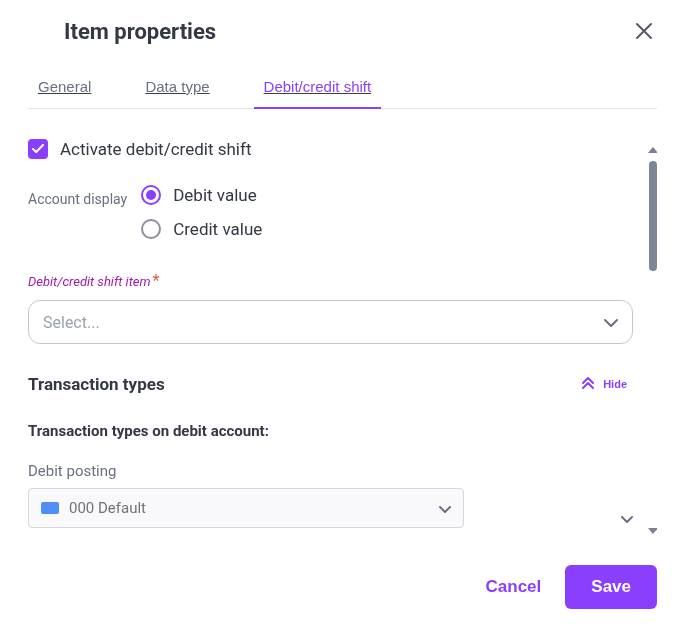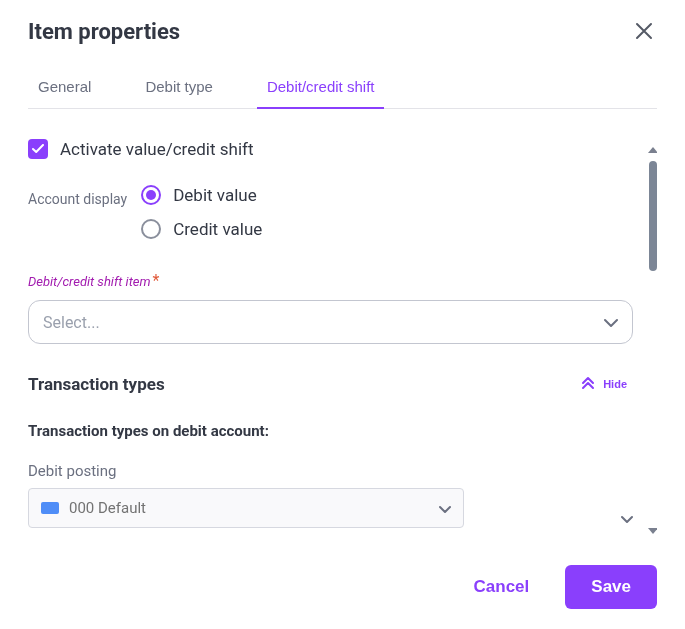--- a/index.html
+++ b/index.html
@@ -15,35 +15,37 @@
   .dialog {
     padding: 18px 28px 20px 28px;
     height: 100%;
     display: flex;
     flex-direction: column;
   }
   .header {
     display:flex;
     align-items:center;
     justify-content:space-between;
+    margin-left:36px;
   }
   .title {
     font-size: 22px;
     font-weight: 700;
     color: #333844;
   }
   .close-btn {
     background:none; border:none; cursor:pointer;
     color:#555a66; font-size:0; padding:4px;
   }
   .tabs {
     display:flex;
     gap: 34px;
     margin-top: 26px;
     border-bottom: 1px solid #e3e3e8;
+    text-decoration: underline;
   }
   .tab {
     background:none; border:none;
     padding: 8px 10px 12px 10px;
     font-size: 15px;
     color: #6b7080;
     cursor:pointer;
     border-bottom: 2px solid transparent;
     margin-bottom: -1px;
   }
@@ -149,21 +151,21 @@
     cursor:pointer;
     background:#f9f9fb;
     width: 72%;
   }
   .select2 .val { display:flex; align-items:center; gap:10px; color:#737373; font-size:15px; }
   .tag-ico { width:18px; height:12px; border-radius:2px; background:#4f8df7; }
   .footer {
     display:flex;
     justify-content:flex-end;
     align-items:center;
-    gap:30px;
+    gap:18px;
     padding-top:26px;
   }
   .btn-cancel {
     background:none; border:none; cursor:pointer;
     color:#8a3ffc; font-size:17px; font-weight:600;
     padding:10px 6px;
   }
   .btn-save {
     background:#8a3ffc; border:none; cursor:pointer;
     color:#fff; font-size:17px; font-weight:600;
@@ -185,21 +187,21 @@
     <div class="title">Item properties</div>
     <button class="close-btn">
       <svg width="18" height="18" viewBox="0 0 18 18">
           <path d="M2 2 L16 16 M16 2 L2 16" stroke="#555a66" stroke-width="2" stroke-linecap="round"></path>
         </svg>
     </button>
   </div>
 
   <div class="tabs">
     <button class="tab">General</button>
-    <button class="tab">Debit type</button>
+    <button class="tab">Data type</button>
     <button class="tab active">Debit/credit shift</button>
   </div>
 
   <div class="body">
 
     <div class="scrollbar-track">
       <span class="scroll-up">
         <svg width="10" height="8" viewBox="0 0 10 8">
             <path d="M0 7 L5 1 L10 7 Z" fill="#7a808f"></path>
           </svg>
@@ -211,21 +213,21 @@
           </svg>
       </span>
     </div>
 
     <div class="row-check">
       <div class="chk">
         <svg width="12" height="10" viewBox="0 0 12 10">
             <path d="M1 5 L4.2 8 L11 1" stroke="#fff" stroke-width="2" fill="none" stroke-linecap="round" stroke-linejoin="round"></path>
           </svg>
       </div>
-      <span class="chk-label">Activate value/credit shift</span>
+      <span class="chk-label">Activate debit/credit shift</span>
     </div>
 
     <div class="acct">
       <div class="acct-label">Account display</div>
       <div class="radios">
         <div class="radio">
           <div class="r-outer sel">
               <div class="r-inner"></div>
             </div>
           <span class="r-text">Debit value</span>

